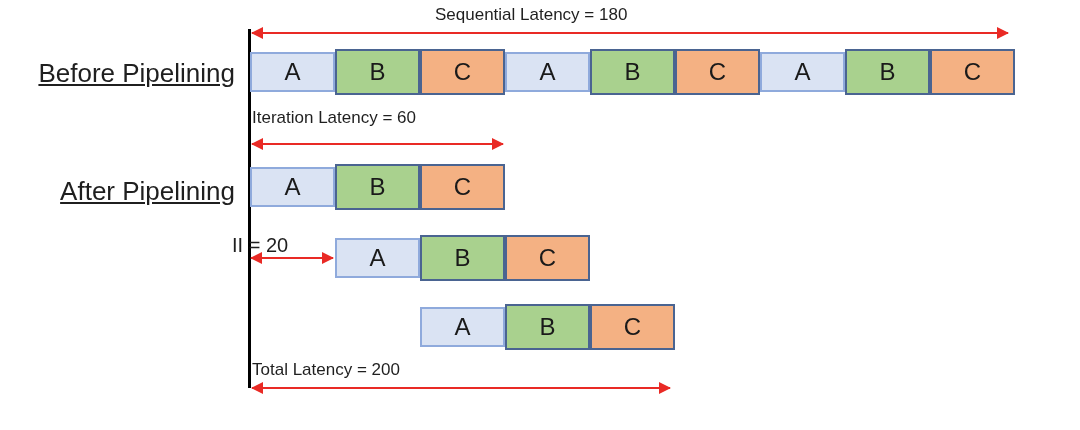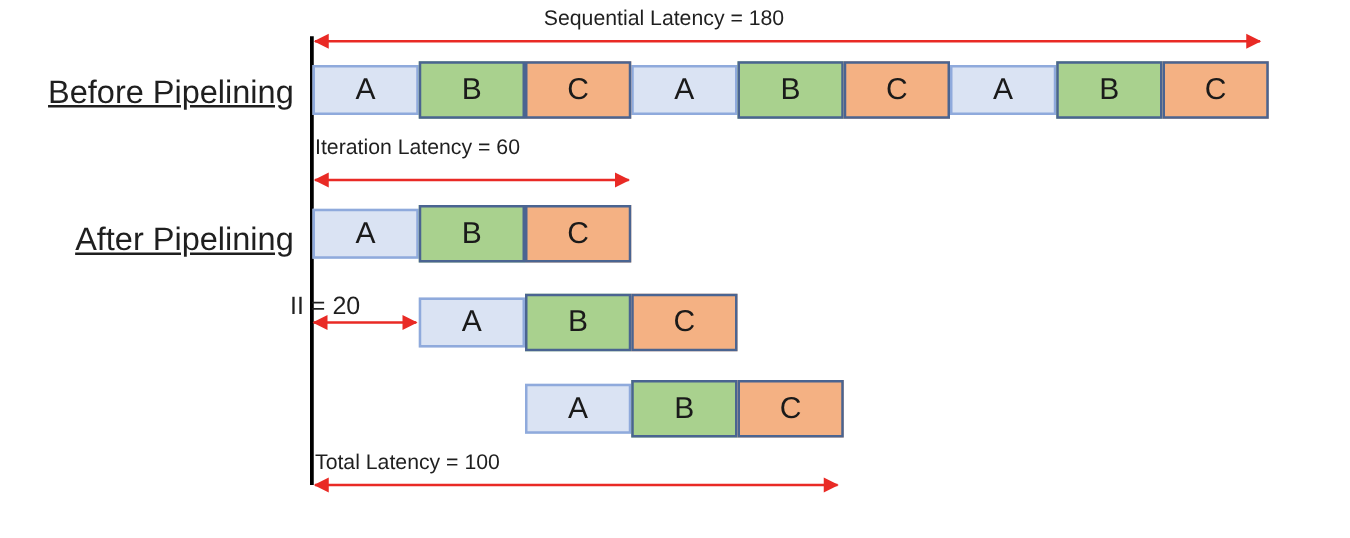--- a/index.html
+++ b/index.html
@@ -97,19 +97,19 @@
     <div class="block b">B</div>
     <div class="block c">C</div>
   </div>
 
   <div class="row" id="row-iter3">
     <div class="block a">A</div>
     <div class="block b">B</div>
     <div class="block c">C</div>
   </div>
 
-  <div class="caption" id="cap-total">Total Latency = 100</div>
+  <div class="caption" id="cap-total">Total Latency = 200</div>
   <div class="arrow" id="arrow-total">
     <span class="ah l"></span>
     <span class="ah r"></span>
   </div>
 
 </div>
 
 </body></html>

